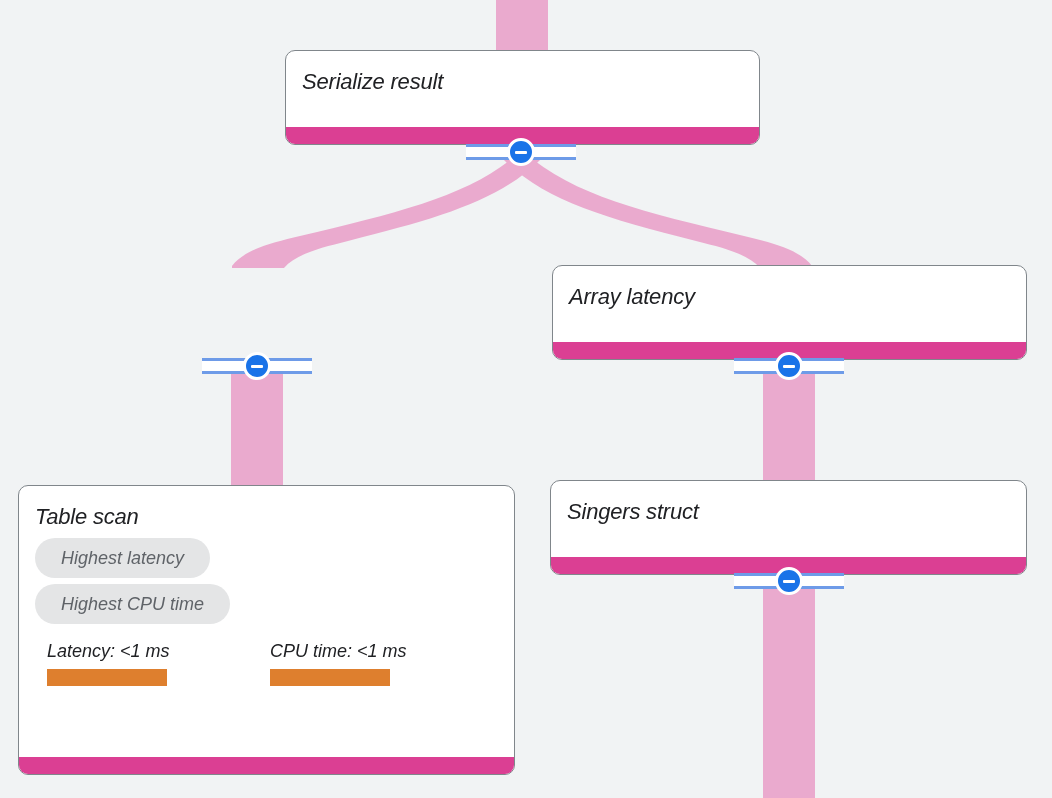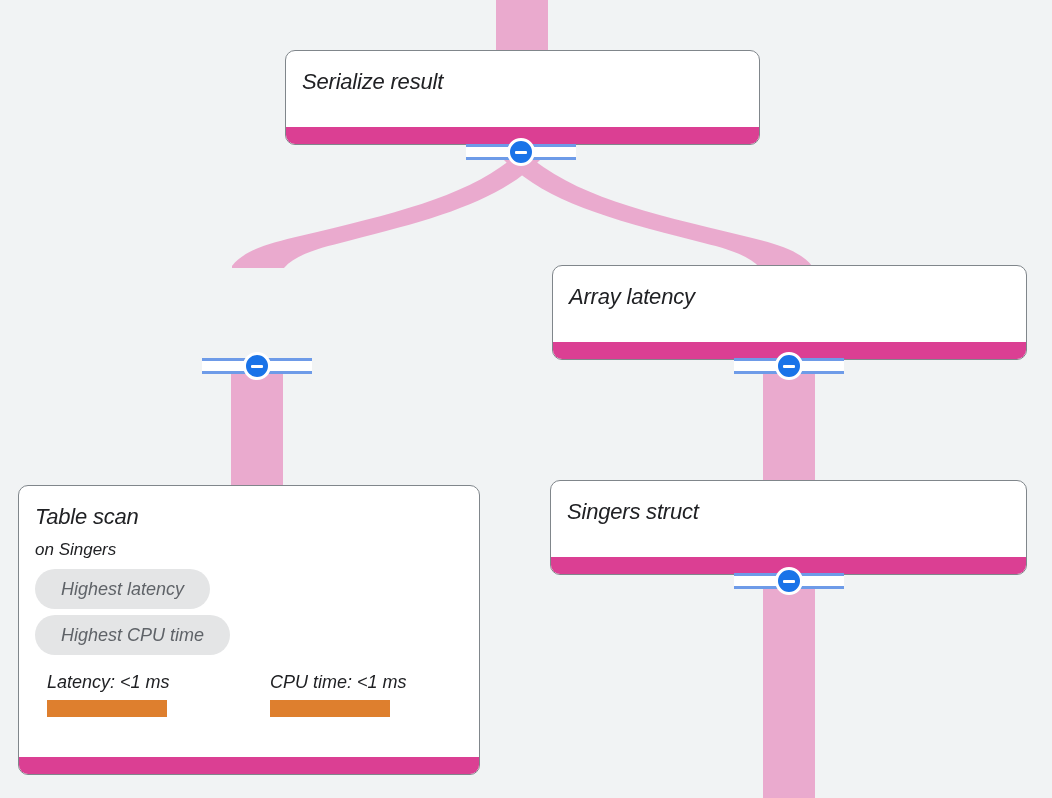--- a/index.html
+++ b/index.html
@@ -204,24 +204,23 @@
     <div class="node-body">
       <div class="node-title">Array latency</div>
     </div>
     <div class="node-accent"></div>
   </div>
   <div class="toggle" style="left:789px; top:366px;">
     <div class="rail"></div>
     <div class="knob"></div>
   </div>
 
-  <div class="node" style="left:18px; top:485px; width:462px; height:290px;">
+  <div class="node" style="left:18px; top:485px; width:497px; height:290px;">
     <div class="node-body">
       <div class="node-title">Table scan</div>
-      <div class="node-subtitle">on Singers</div>
       <div class="badges">
         <div><span class="badge">Highest latency</span></div>
         <div><span class="badge">Highest CPU time</span></div>
       </div>
       <div class="metrics">
         <div class="metric">
           <div class="metric-label">Latency: &lt;1 ms</div>
           <div class="metric-bar" style="width:120px;"></div>
         </div>
         <div class="metric">

